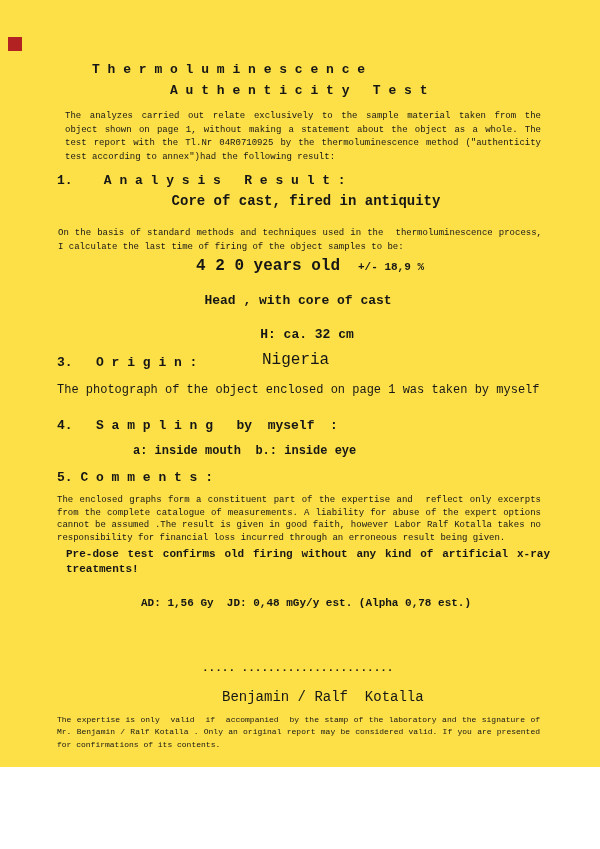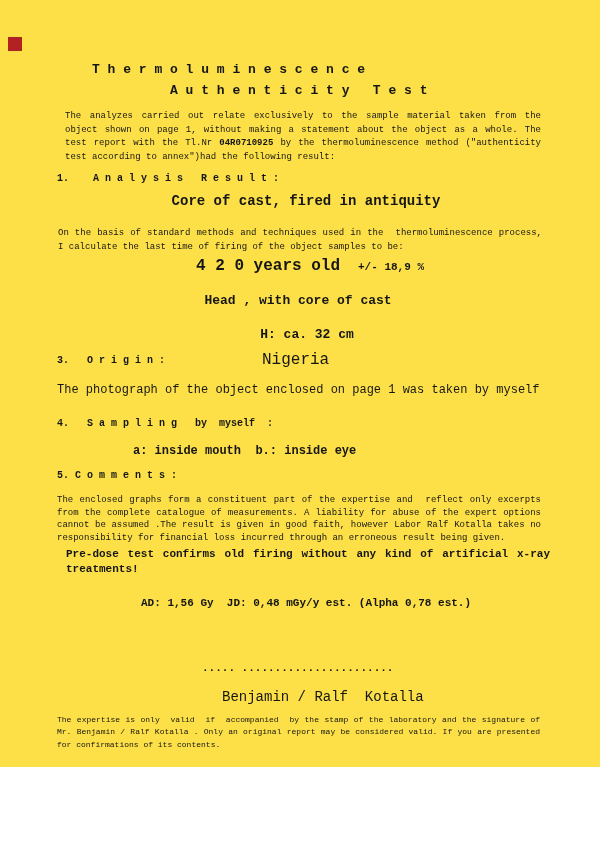--- a/index.html
+++ b/index.html
@@ -3,32 +3,32 @@
 <meta charset="utf-8">
 <style>
   html, body { margin: 0; padding: 0; background: #ffffff; }
   body {
     width: 600px; height: 849px;
     font-family: "Liberation Mono", "DejaVu Sans Mono", monospace;
     color: #161616;
   }
   .page { position: relative; width: 600px; height: 767px; background: #fde047; overflow: hidden; }
   .abs { position: absolute; }
-  .b { font-weight: bold; }
+  .b { font-weight: normal; }
   .pre { white-space: pre; }
   .jline { white-space: pre-wrap; text-align: justify; text-align-last: justify; }
   .jlast { text-align-last: left; }
 
   .marker { left: 8px; top: 37px; width: 14px; height: 14px; background: #b22222; }
 
   .title1 { left: 92px;  top: 62px; font-size: 13px; font-weight: bold; }
   .title2 { left: 170px; top: 83px; font-size: 13px; font-weight: bold; }
 
   .intro   { left: 65px; top: 110px; width: 476px; font-size: 9px; line-height: 13.5px; }
-  .h-sec   { font-size: 10px; font-weight: bold; }
+  .h-sec   { font-size: 13px; font-weight: bold; }
   .h1      { left: 57px; top: 173px; }
   .result  { left: 6px;  top: 193px; width: 600px; text-align: center; font-size: 14px; font-weight: bold; }
   .method  { left: 58px; top: 227px; width: 484px; font-size: 9px; line-height: 13.5px; }
   .ageline { left: 10px; top: 257px; width: 600px; text-align: center; }
   .age     { font-size: 16px; font-weight: bold; }
   .agetol  { font-size: 11px; font-weight: bold; margin-left: 18px; }
   .head    { left: -2px; top: 293px; width: 600px; text-align: center; font-size: 13px; font-weight: bold; }
   .hgt     { left: 7px;  top: 327px; width: 600px; text-align: center; font-size: 13px; font-weight: bold; }
   .h3      { left: 57px; top: 355px; }
   .origin  { left: 262px; top: 351px; font-size: 16px; font-weight: normal; }

